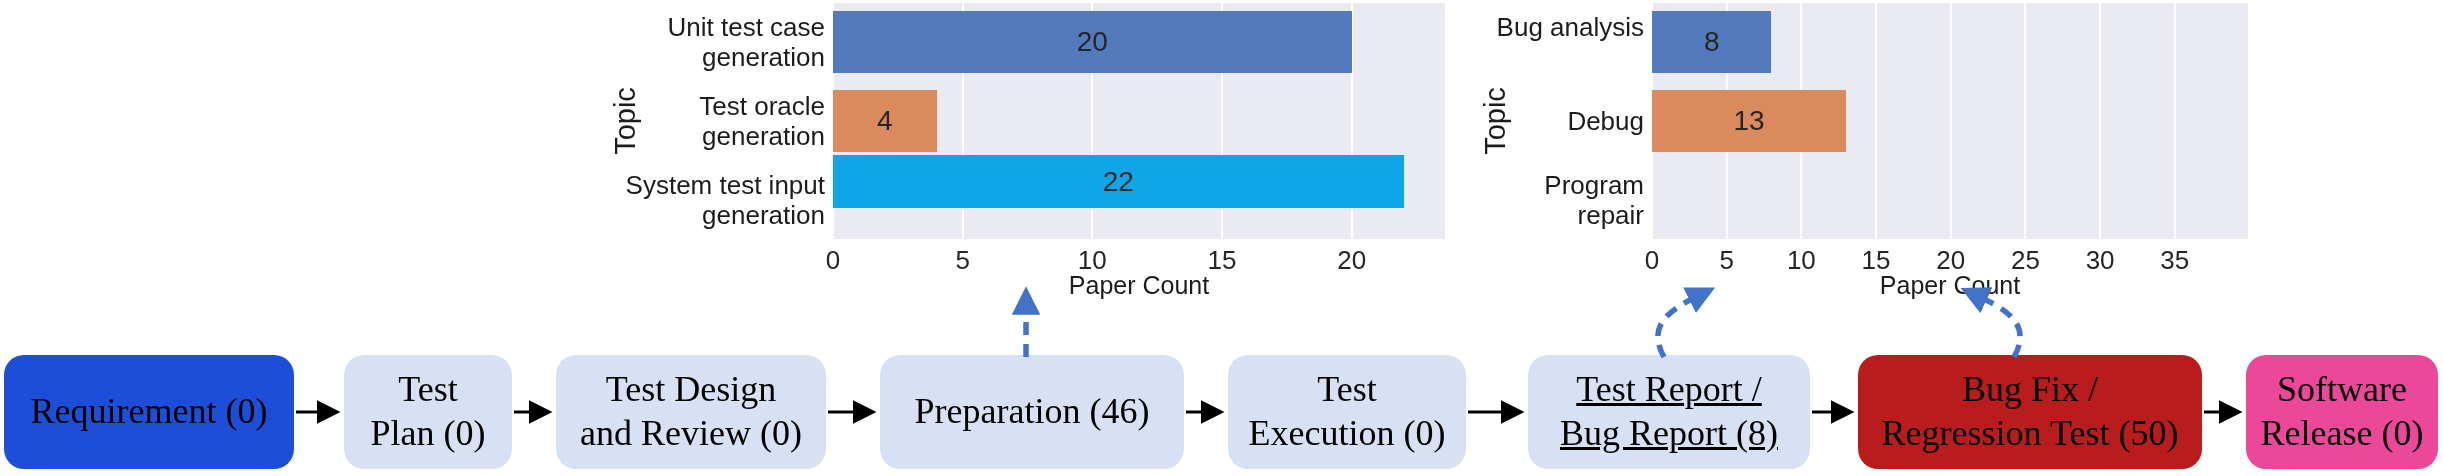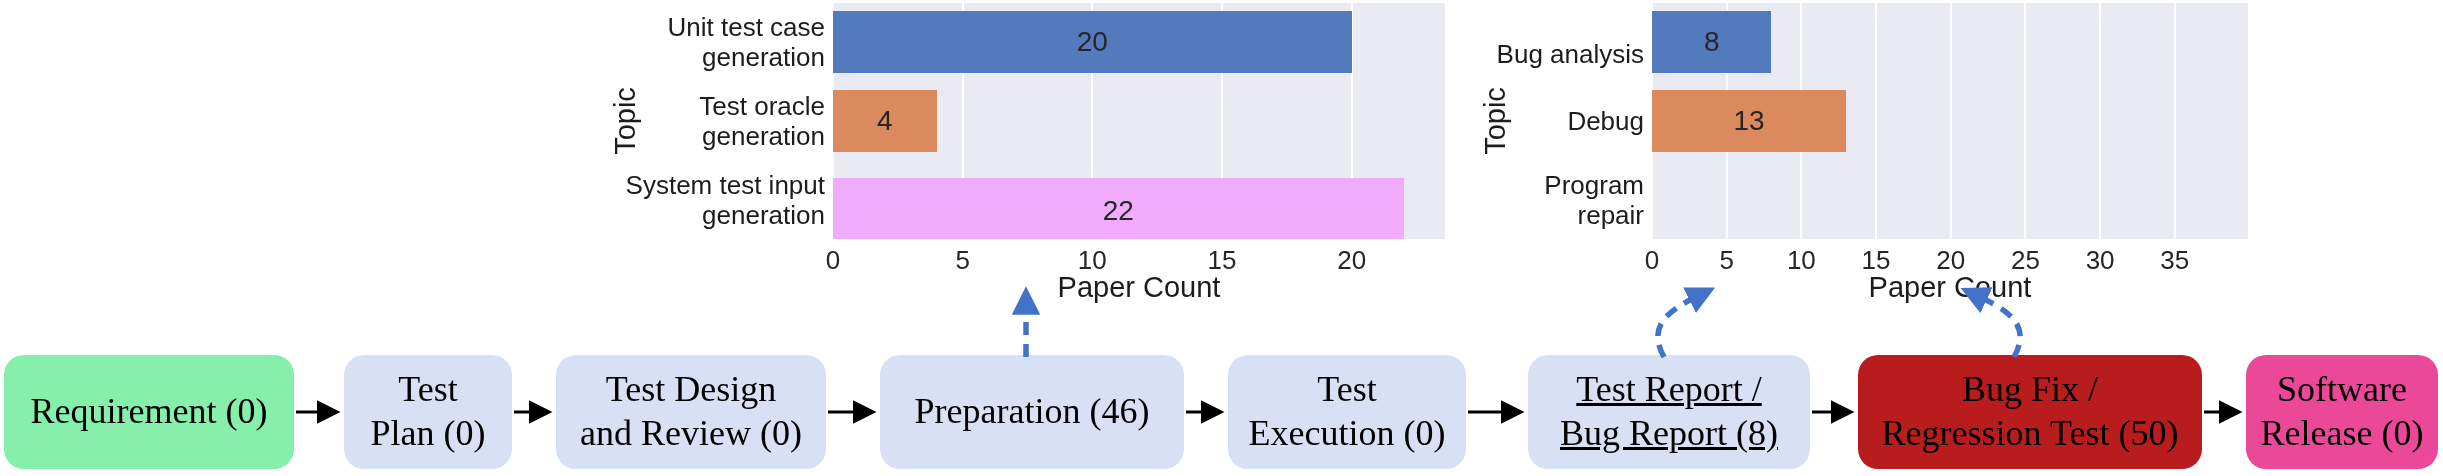--- a/index.html
+++ b/index.html
@@ -13,21 +13,21 @@
   #chart-1 { left:1445px; width:830px; }
   .plot { position:absolute; overflow:hidden; }
   .gridline { position:absolute; top:0; bottom:0; width:2px; background:#ffffff; transform:translateX(-50%); }
   .bar { position:absolute; left:0; display:flex; align-items:center; justify-content:center; }
   .bar-value { font-size:28px; color:#262626; }
   .cats { position:absolute; }
   .cat { position:absolute; right:0; transform:translateY(-50%); text-align:right;
          font-size:26px; line-height:1.16; color:#1c1c1c; white-space:nowrap; }
   .xticks { position:absolute; height:34px; }
   .xtick { position:absolute; top:0; transform:translateX(-50%); font-size:26px; color:#262626; }
-  .xlabel { position:absolute; text-align:center; font-size:29px; color:#1c1c1c; }
+  .xlabel { position:absolute; text-align:center; font-size:25px; color:#1c1c1c; }
   .ylabel { position:absolute; transform:translate(-50%,-50%) rotate(-90deg);
             font-size:29px; color:#1c1c1c; white-space:nowrap; }
   
   .flow-box {
     position:absolute; top:355px; height:114px; border-radius:20px;
     display:flex; flex-direction:column; align-items:center; justify-content:center;
     font-family:"Liberation Serif", serif; font-size:36px; line-height:1.22;
     color:#000000; text-align:center; white-space:nowrap;
   }
   
@@ -59,38 +59,38 @@
         <div class="gridline" style="left: 21.1864%;"></div>
         <div class="gridline" style="left: 42.3729%;"></div>
         <div class="gridline" style="left: 63.5593%;"></div>
         <div class="gridline" style="left: 84.7458%;"></div>
         <div class="bar" style="top: 8.26px; height: 62.1467px; width: 84.7458%; background: rgb(82, 122, 189);">
           <span class="bar-value">20</span>
         </div>
         <div class="bar" style="top: 86.9267px; height: 62.1467px; width: 16.9492%; background: rgb(218, 138, 93);">
           <span class="bar-value">4</span>
         </div>
-        <div class="bar" style="top: 175px; height: 65px; width: 93.2203%; background: #f0abfc;">
+        <div class="bar" style="top: 152px; height: 53px; width: 93.2203%; background: #0ea5e9;">
           <span class="bar-value">22</span>
         </div>
       </div>
     <div class="xticks" style="left:233px; top:245px; width:612px;">
         <span class="xtick" style="left: 0%;">0</span>
         <span class="xtick" style="left: 21.1864%;">5</span>
         <span class="xtick" style="left: 42.3729%;">10</span>
         <span class="xtick" style="left: 63.5593%;">15</span>
         <span class="xtick" style="left: 84.7458%;">20</span>
       </div>
     <div class="xlabel" style="left:233px; top:271px; width:612px;">Paper Count</div>
   </section>
 
   <section class="chart" id="chart-1">
     <div class="ylabel" style="left:50px; top:121px;">Topic</div>
     <div class="cats" style="left:0; top:3px; width:199px; height:236px;">
-        <div class="cat" style="top: 51px;">
+        <div class="cat" style="top: 24px;">
           <div>Bug analysis</div>
         </div>
         <div class="cat" style="top: 118px;">
           <div>Debug</div>
         </div>
         <div class="cat" style="top: 196.667px;">
           <div>Program</div>
           <div>repair</div>
         </div>
       </div>
@@ -116,21 +116,21 @@
         <span class="xtick" style="left: 25.0627%;">10</span>
         <span class="xtick" style="left: 37.594%;">15</span>
         <span class="xtick" style="left: 50.1253%;">20</span>
         <span class="xtick" style="left: 62.6566%;">25</span>
         <span class="xtick" style="left: 75.188%;">30</span>
         <span class="xtick" style="left: 87.7193%; text-align: right;">35</span>
       </div>
     <div class="xlabel" style="left:207px; top:271px; width:596px;">Paper Count</div>
   </section>
 
-  <div class="flow-box" style="left: 4px; width: 290px; background: #86efac;">
+  <div class="flow-box" style="left: 4px; width: 290px; background: #1d4ed8;">
       <div>Requirement (0)</div>
     </div>
   <div class="flow-box" style="left: 344px; width: 168px; background: rgb(216, 225, 243);">
       <div>Test</div>
       <div>Plan (0)</div>
     </div>
   <div class="flow-box" style="left: 556px; width: 270px; background: rgb(216, 225, 243); border-radius: 20px;">
       <div>Test Design</div>
       <div>and Review (0)</div>
     </div>

